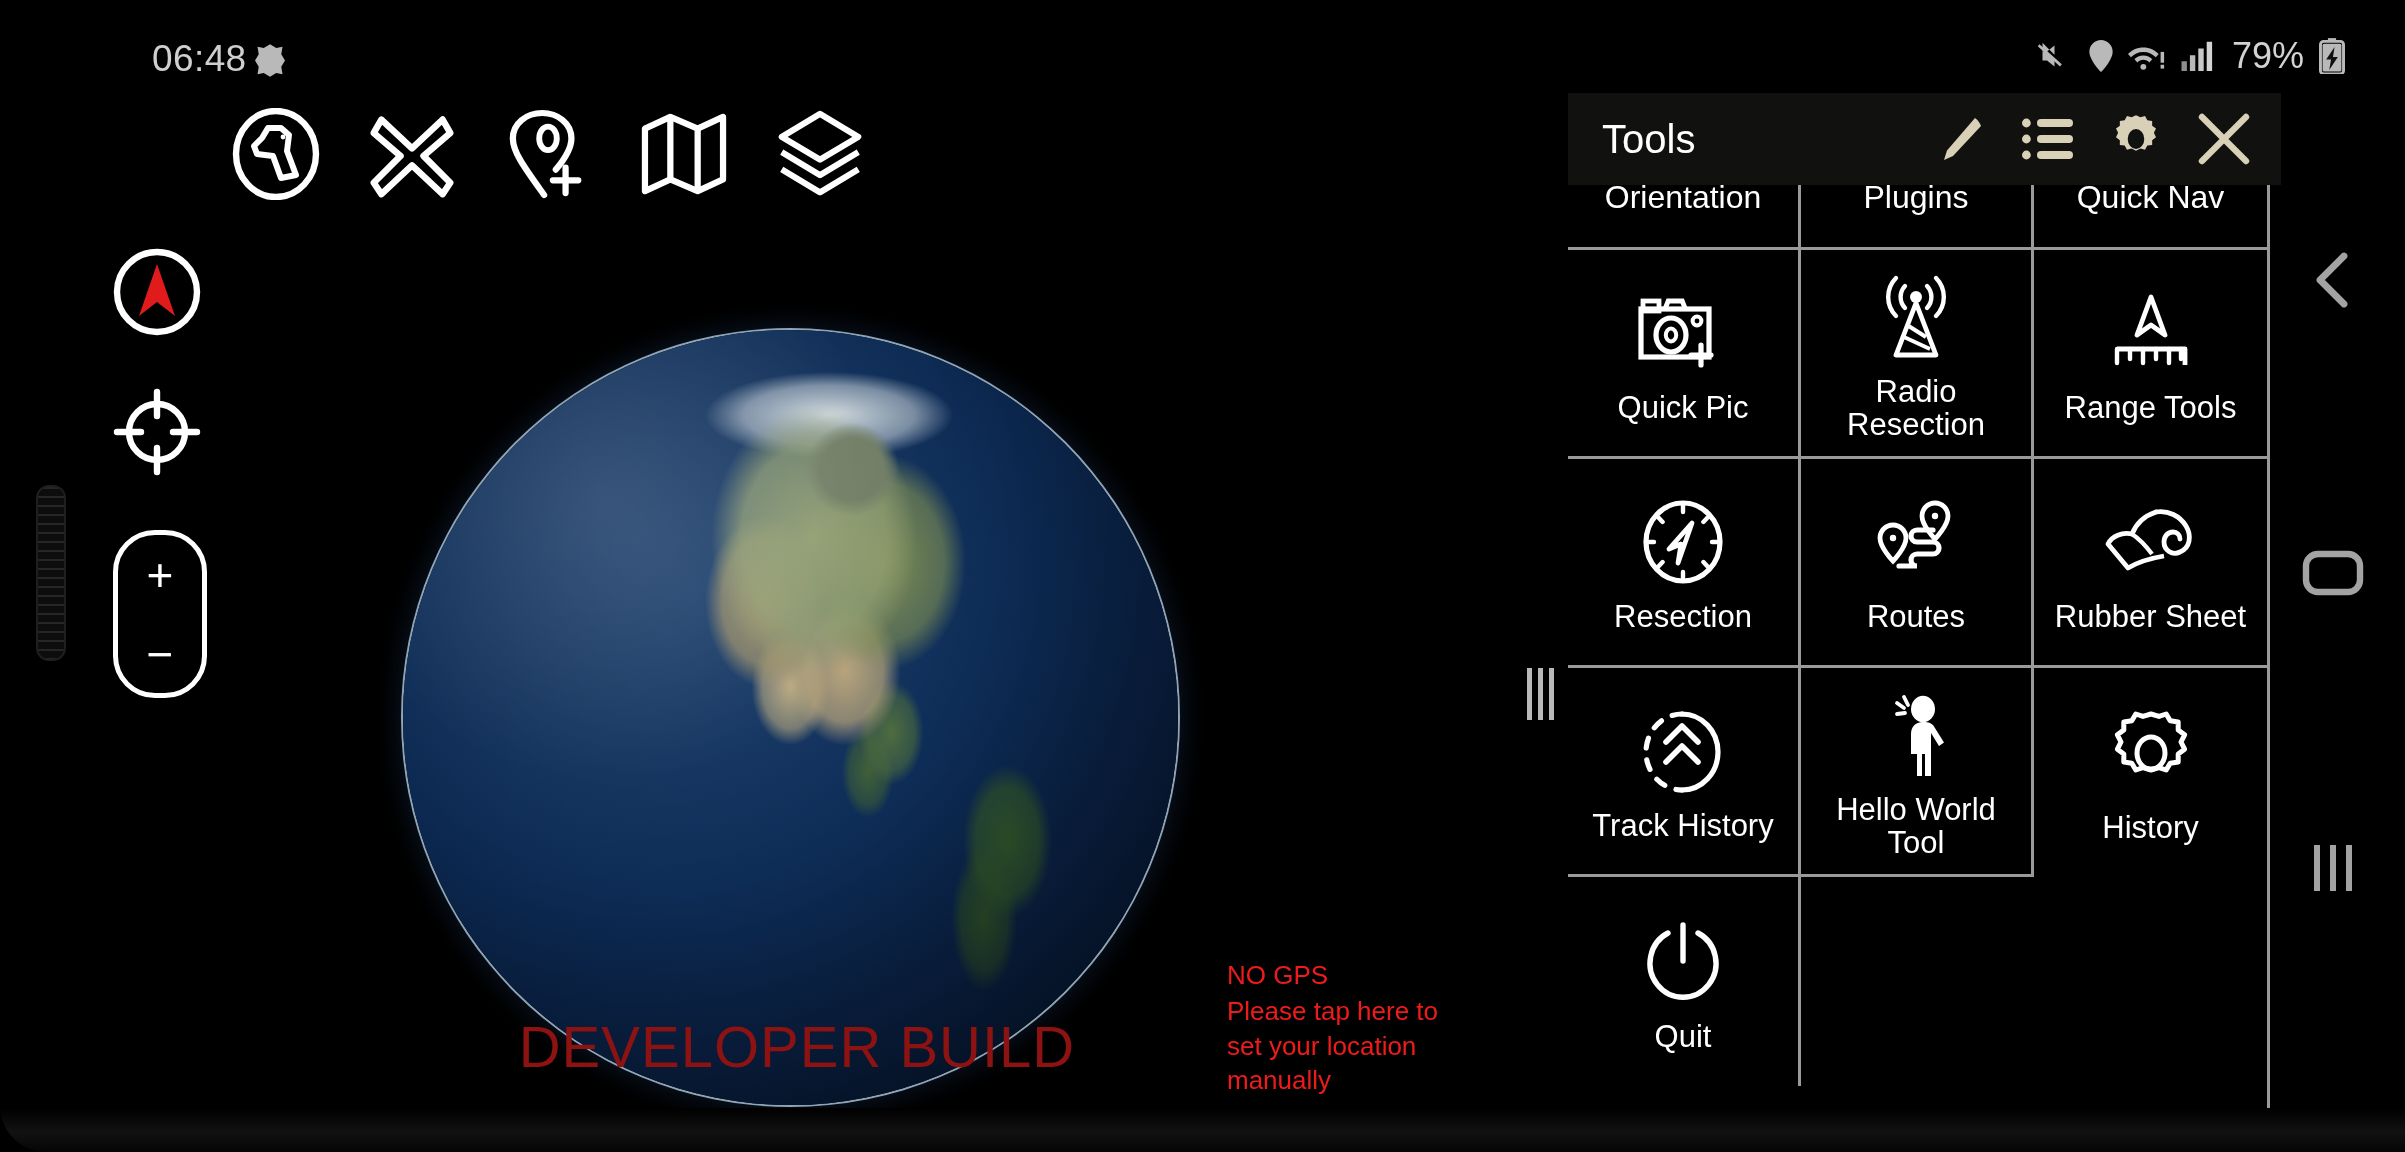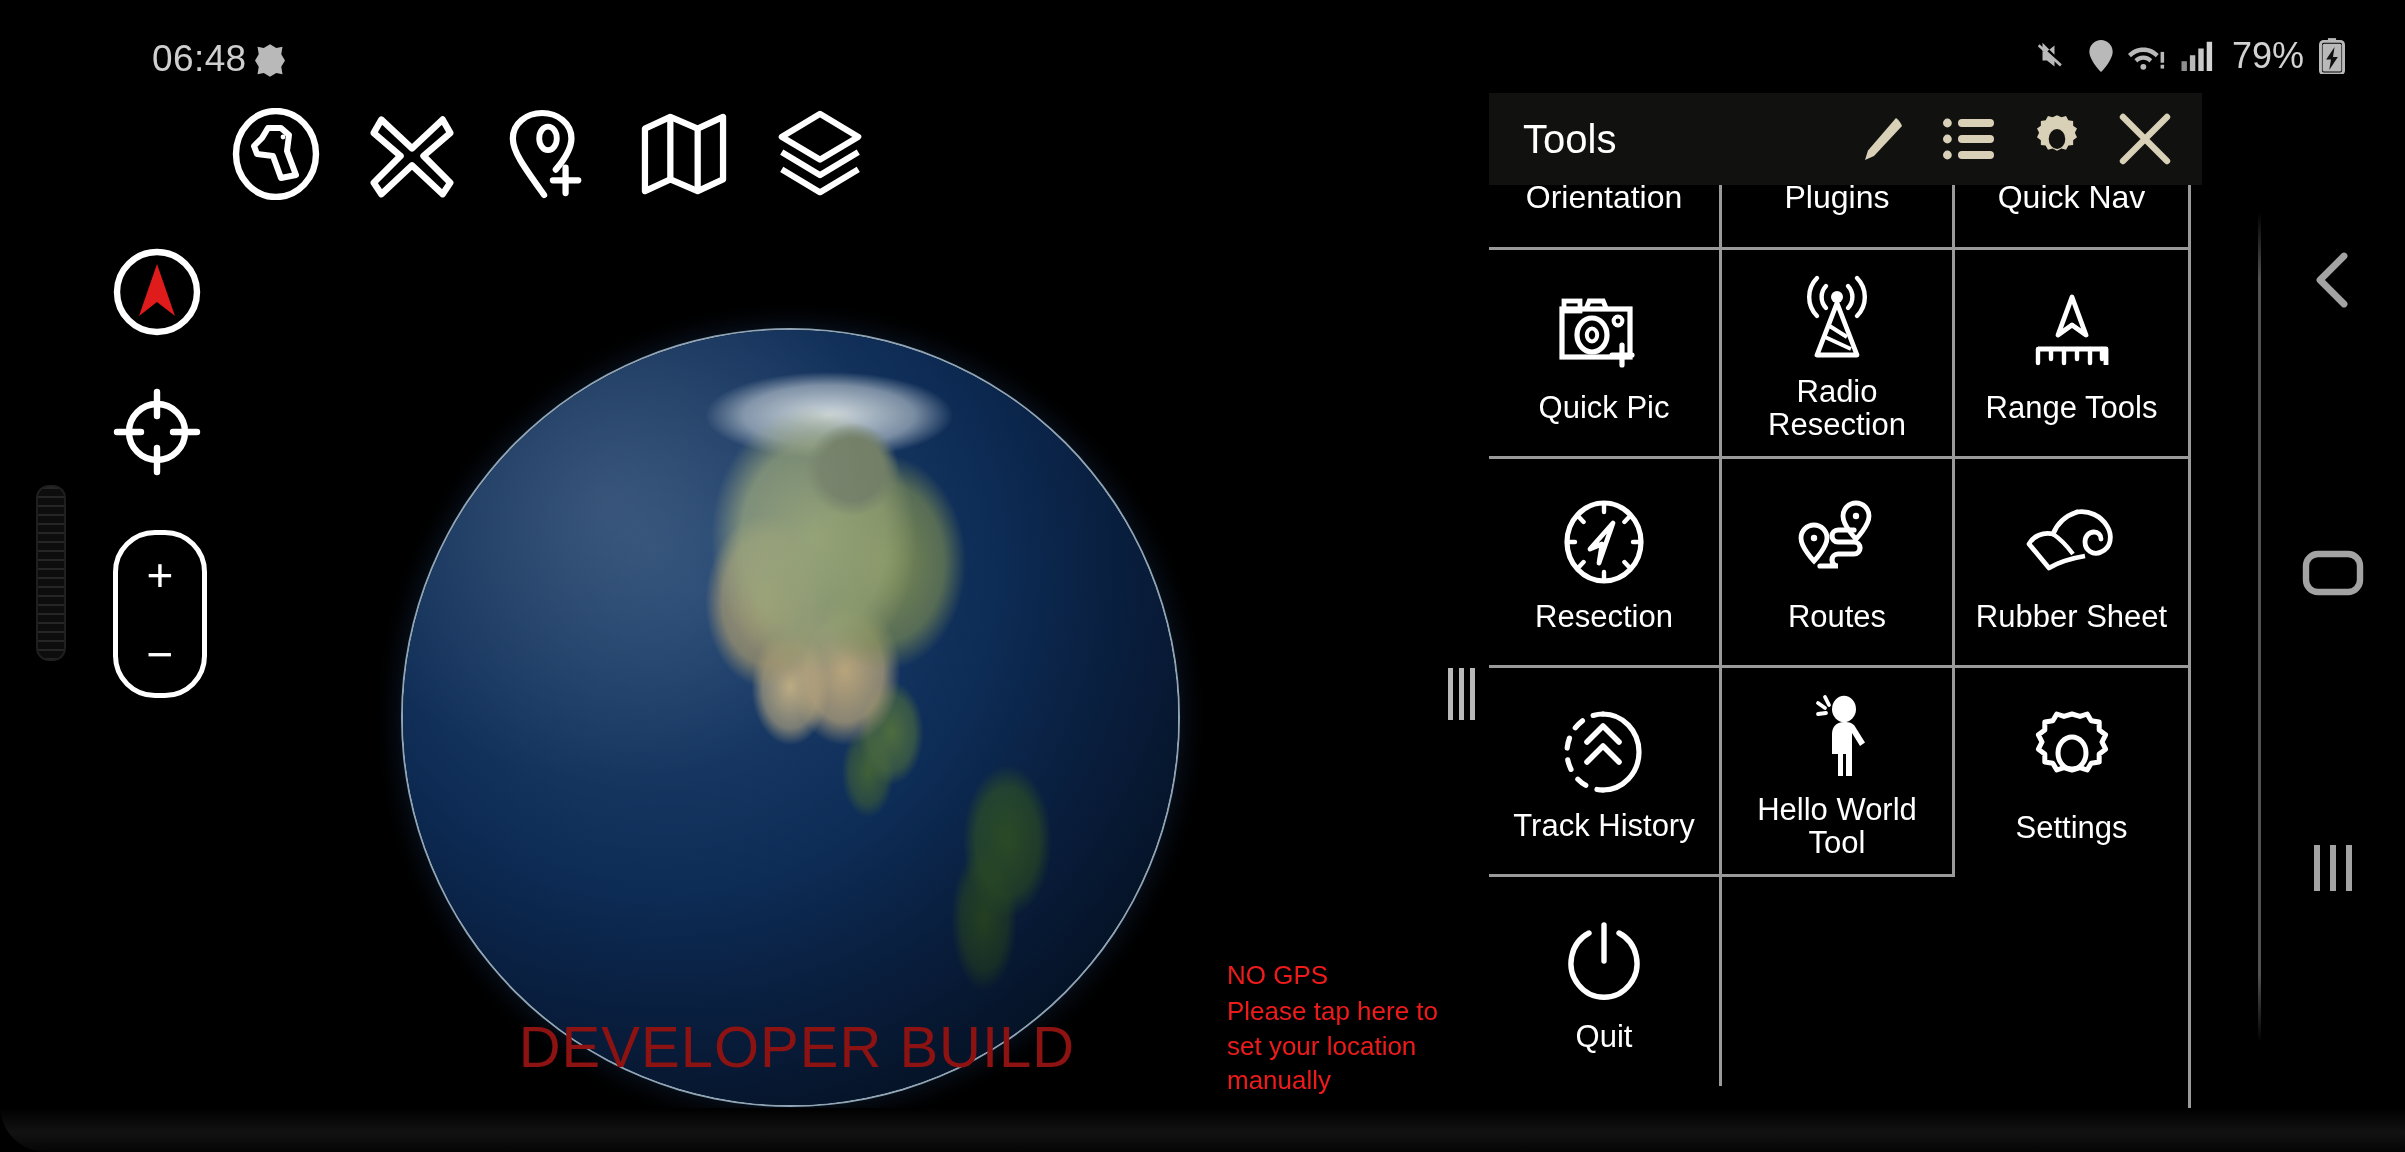--- a/index.html
+++ b/index.html
@@ -71,21 +71,21 @@
   .zoombar{width:84px;height:158px;border:5px solid #fff;border-radius:42px;
     display:flex;flex-direction:column;align-items:center;justify-content:space-around;}
   .zoombar span{font-size:46px;line-height:1;color:#fff;}
 
   
   .nogps{position:absolute;left:1227px;top:958px;width:260px;color:#ef1b1b;
     font-size:26px;line-height:1.32;z-index:25;}
   .nogps .hdr{margin-bottom:2px;}
 
   
-  .tools-panel{position:absolute;left:1489px;top:93px;width:713px;height:1021px;z-index:40;}
+  .tools-panel{position:absolute;left:1568px;top:93px;width:713px;height:1021px;z-index:40;}
   .panel-header{height:92px;background:#111110;display:flex;align-items:center;padding:0 28px 0 34px;}
   .panel-title{font-size:40px;color:#fff;flex:1;line-height:1;}
   .hdr-icons{display:flex;align-items:center;gap:30px;}
   .hdr-ic{width:58px;height:58px;display:flex;align-items:center;justify-content:center;}
   .hdr-ic svg{display:block;}
 
   .grid-wrap{position:absolute;top:92px;left:0;right:11px;bottom:0;background:#000;
     border-right:3px solid #9a9a9a;}
   .partial-row{display:grid;grid-template-columns:1fr 1fr 1fr;height:62px;}
   .partial-row .cell{display:flex;align-items:flex-start;justify-content:center;
@@ -408,21 +408,21 @@
           <div class="tile-label">Hello World Tool</div>
         </div>
 
         <div class="tile noborder-b">
           <div class="tile-ic">
             <svg width="86" height="86" viewBox="0 0 43 43">
               <path d="M21.5 2 l4 1.2 3.6 -1.2 2 3.4 4 0.6 0 4 3.2 2.4 -1.8 3.6 1.8 3.6 -3.2 2.4 0 4 -4 0.6 -2 3.4 -3.6 -1.2 -4 1.2 -4 -1.2 -3.6 1.2 -2 -3.4 -4 -0.6 0 -4 -3.2 -2.4 1.8 -3.6 -1.8 -3.6 3.2 -2.4 0 -4 4 -0.6 2 -3.4 3.6 1.2 z" fill="none" stroke="#fff" stroke-width="2.5" stroke-linejoin="round"></path>
               <ellipse cx="21.5" cy="21.5" rx="7" ry="8" fill="none" stroke="#fff" stroke-width="2.5"></ellipse>
             </svg>
           </div>
-          <div class="tile-label">Settings</div>
+          <div class="tile-label">History</div>
         </div>
 
         <div class="tile noborder-b">
           <div class="tile-ic">
             <svg width="80" height="86" viewBox="0 0 40 43">
               <path d="M12.5 7 a16.5 17 0 1 0 15 0" fill="none" stroke="#fff" stroke-width="2.7" stroke-linecap="round"></path>
               <path d="M20 3 V21" stroke="#fff" stroke-width="2.7" stroke-linecap="round"></path>
             </svg>
           </div>
           <div class="tile-label">Quit</div>

